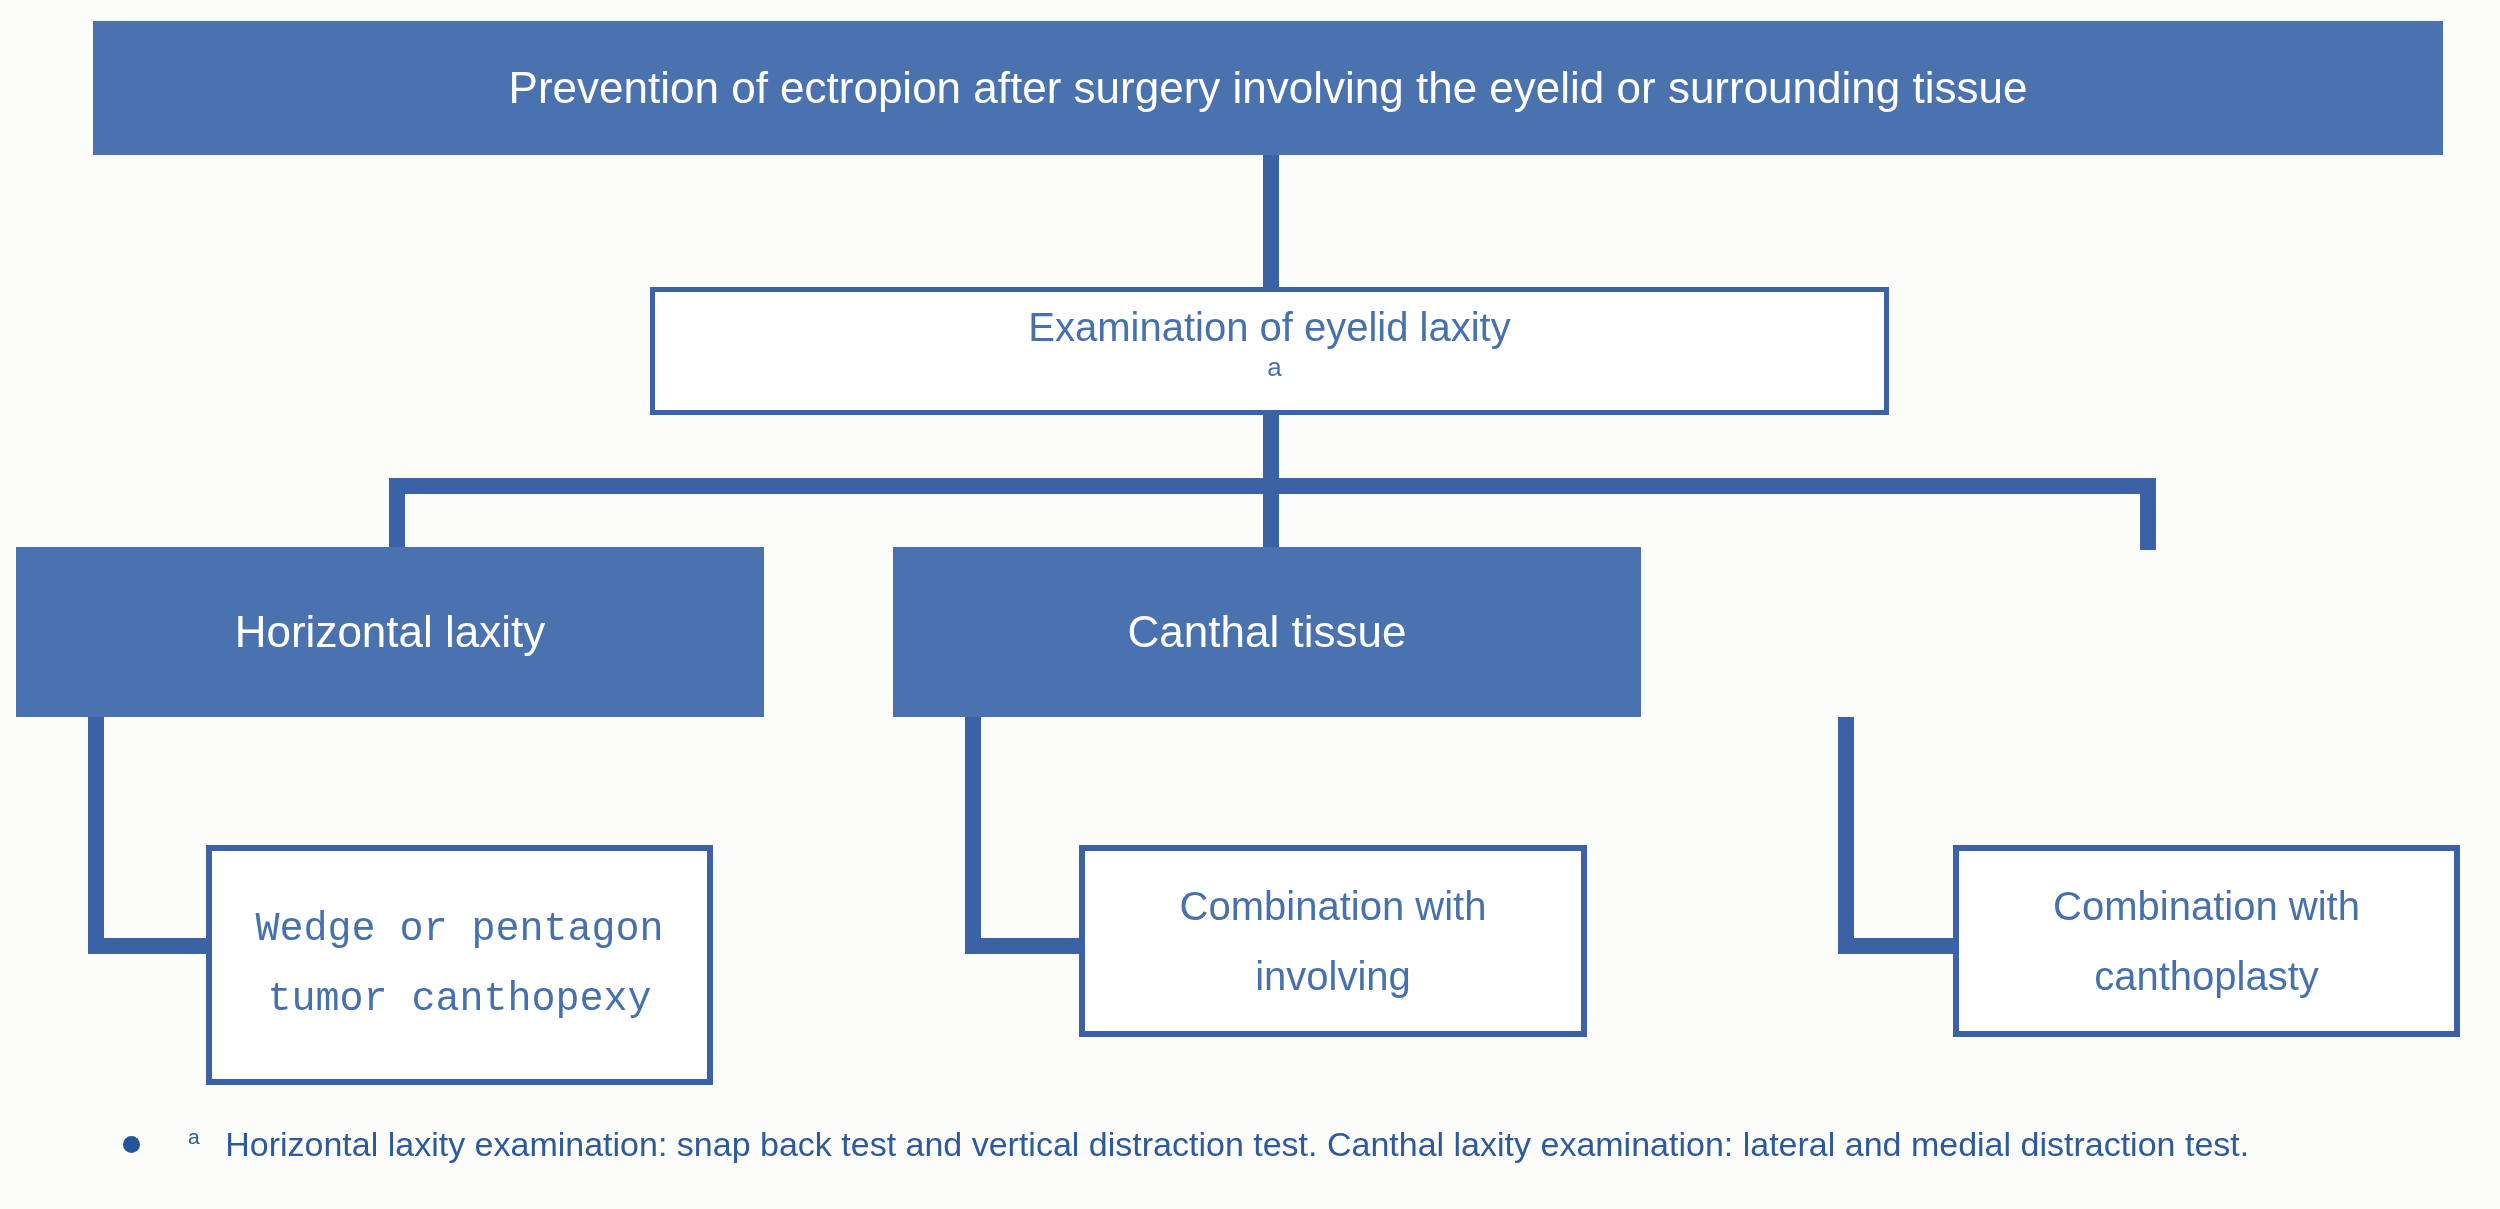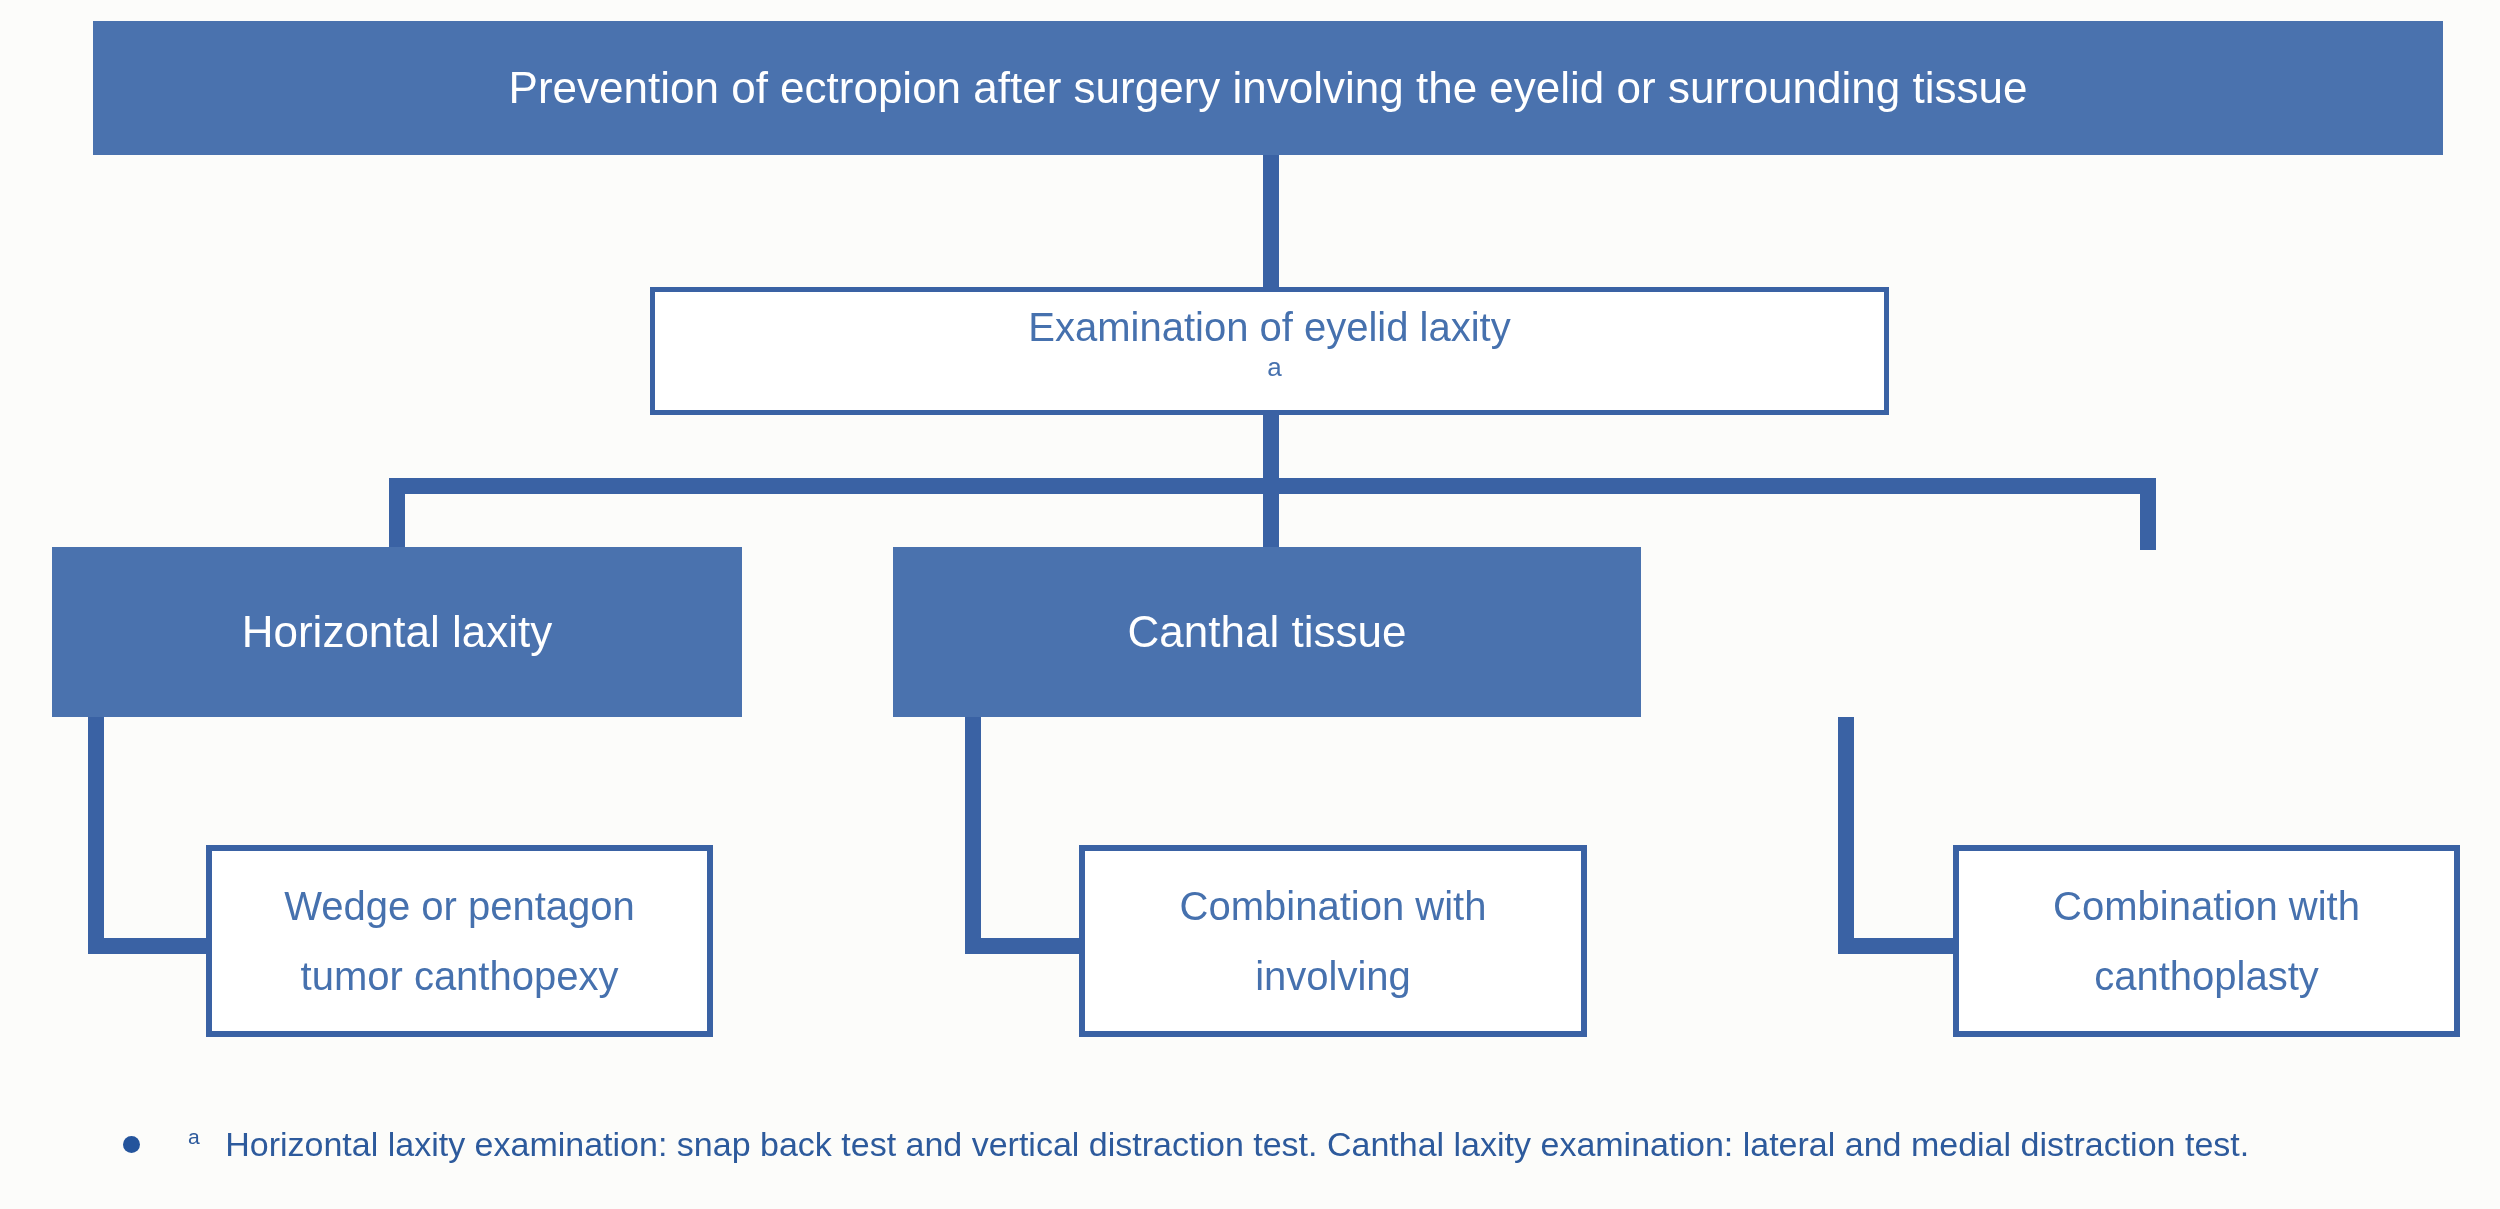--- a/index.html
+++ b/index.html
@@ -95,39 +95,39 @@
   </div>
 
   <div class="line" style="left:1247px; top:399px; width:6px; height:66px;"></div>
 
   <div class="line" style="left:373px; top:462px; width:1757px; height:6px;"></div>
 
   <div class="line" style="left:373px; top:462px; width:6px; height:72px;"></div>
   <div class="line" style="left:1247px; top:462px; width:6px; height:72px;"></div>
   <div class="line" style="left:2124px; top:462px; width:6px; height:72px;"></div>
 
-  <div class="node node-filled" style="left:0px; top:531px; width:690px; height:170px;margin-left:36px;">
+  <div class="node node-filled" style="left:0px; top:531px; width:748px; height:170px;">
     <span>Horizontal laxity</span>
   </div>
 
   <div class="node node-filled" style="left:877px; top:531px; width:748px; height:170px;">
     <span>Canthal tissue</span>
   </div>
 
 
   <div class="line" style="left:72px; top:701px; width:6px; height:227px;"></div>
   <div class="line" style="left:72px; top:922px; width:118px; height:6px;"></div>
 
   <div class="line" style="left:949px; top:701px; width:6px; height:227px;"></div>
   <div class="line" style="left:949px; top:922px; width:114px; height:6px;"></div>
 
   <div class="line" style="left:1822px; top:701px; width:6px; height:227px;"></div>
   <div class="line" style="left:1822px; top:922px; width:115px; height:6px;"></div>
 
-  <div class="node node-outline node-child" style="left:190px; top:829px; width:507px; height:192px;">
+  <div class="node node-outline node-child" style="left:190px; top:829px; width:507px; height:240px;font-family:Liberation Mono, monospace;">
     <div>
       <span>Wedge or pentagon</span>
       <span>tumor canthopexy</span>
     </div>
   </div>
 
   <div class="node node-outline node-child" style="left:1063px; top:829px; width:508px; height:192px;">
     <div>
       <span>Combination with</span>
       <span>involving</span>

